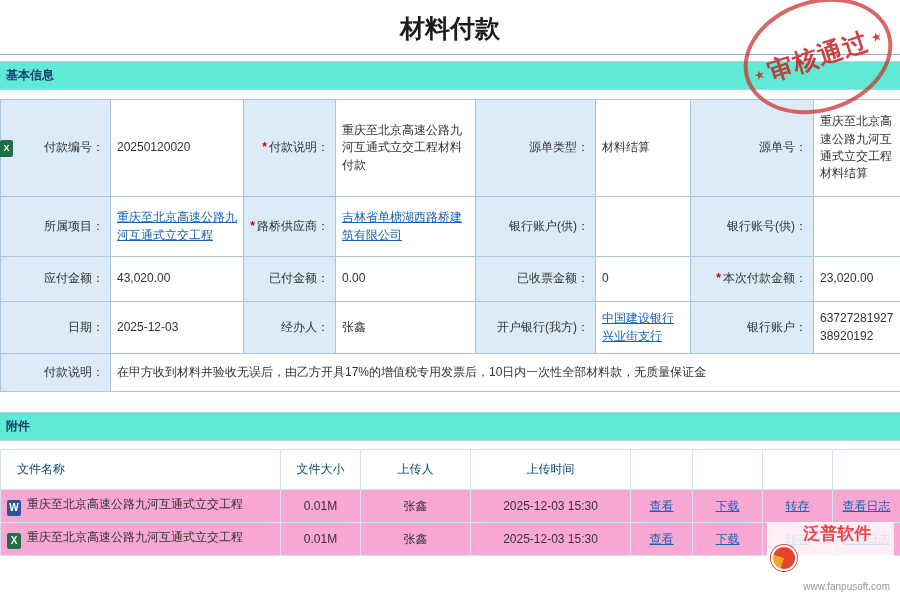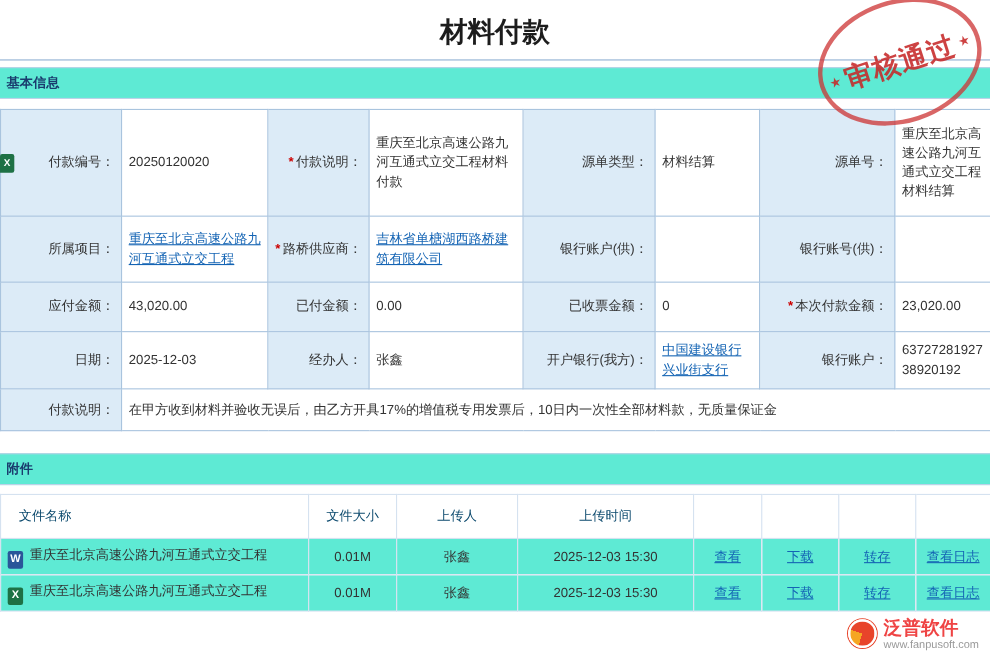--- a/index.html
+++ b/index.html
@@ -73,21 +73,21 @@
     border:1px solid #d5e2f0;
     font-weight:normal;
     font-size:12px;
     padding:0 6px;
     overflow:hidden;
     white-space:nowrap;
     text-overflow:ellipsis;
   }
   table.attach thead th { background:#fff; height:40px; text-align:center; color:#0c4a6e; }
   table.attach th.name-h { text-align:left; padding-left:16px; }
-  table.attach tbody td { background:#5eead4; height:33px; }
+  table.attach tbody td { background:#f9a8d4; height:33px; }
   td.center { text-align:center; }
   .ficon {
     display:inline-block;
     width:14px; height:16px;
     line-height:16px;
     text-align:center;
     color:#fff;
     font-size:10px;
     font-weight:bold;
     border-radius:2px;
@@ -143,21 +143,21 @@
   }
   .footer .logo {
     width:26px; height:26px;
     border-radius:50%;
     background:conic-gradient(#e8442a 0 55%, #f5a623 55% 80%, #e8442a 80% 100%);
     border:2px solid #fff;
     box-shadow:0 0 0 1px #e8442a;
   }
   .footer .txtcol { display:flex; flex-direction:column; line-height:1.15; }
   .footer .brand { font-size:17px; font-weight:bold; color:#ef4444; }
-  .footer .url { font-size:10px; color:#999; }
+  .footer .url { font-size:10px; color:#999;margin-top:37px; }
 </style>
 </head>
 <body>
 
 <div class="page-title">材料付款</div>
 <div class="rule"></div>
 
 <div class="band">基本信息</div>
 
 <span class="float-excel">X</span>

